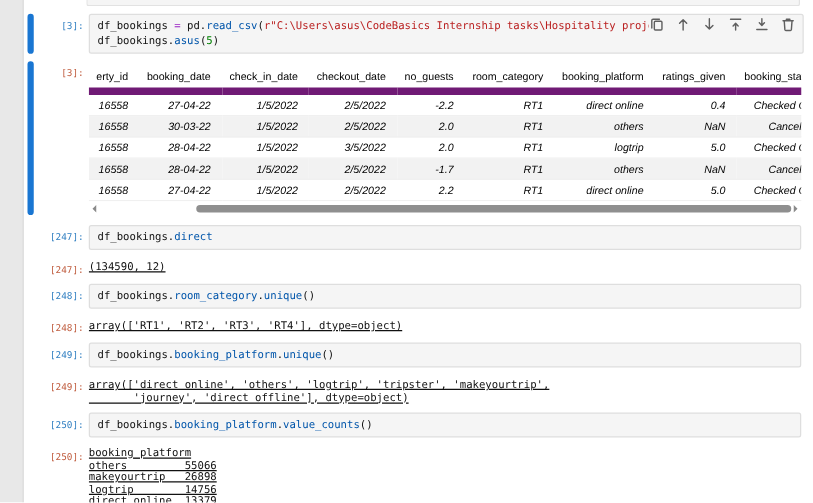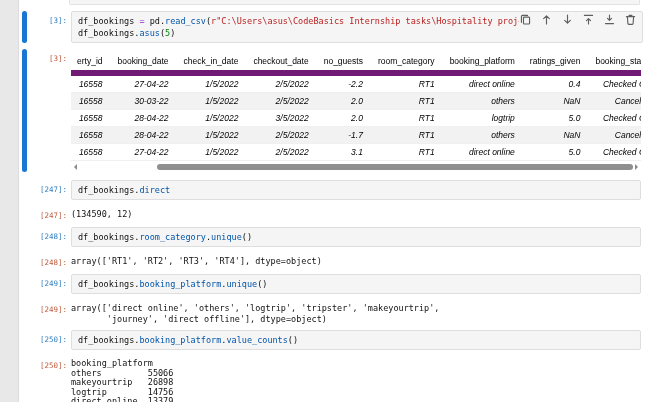--- a/index.html
+++ b/index.html
@@ -11,21 +11,21 @@
   .cell-row{display:flex;align-items:stretch;margin-bottom:6px;}
   .collapser{width:5px;flex:none;border-radius:3px;margin-left:3px;background:transparent;}
   .collapser.on{background:#1976d2;}
   .prompt{width:40px;flex:none;text-align:right;font:7.5px/10px "DejaVu Sans Mono", monospace;padding:5px 4px 0 0;white-space:nowrap;}
   .prompt.in{color:#307fc1;}
   .prompt.out{color:#bf5b3d;}
   .input-box{flex:1;background:#f5f5f5;border:1px solid #dedede;border-radius:2px;padding:3px 6px;position:relative;margin-right:9px;min-height:12px;}
   pre.code{margin:0;font:8.5px/12px "DejaVu Sans Mono", monospace;color:#111;white-space:pre;}
   .tk-plain{color:#111}.tk-prop{color:#0055aa}.tk-str{color:#ba2121}.tk-num{color:#008000}.tk-op{color:#9a22c4}
   .output-area{flex:1;margin-right:9px;overflow:hidden;padding-top:3px;}
-  pre.out-text{margin:0;font:8.5px/10.5px "DejaVu Sans Mono", monospace;color:#111;white-space:pre;}
+  pre.out-text{margin:0;font:8.5px/10.5px "DejaVu Sans Mono", monospace;color:#111;white-space:pre;text-decoration:underline;}
   pre.out-text.tight{line-height:9.5px;}
   .toolbar{position:absolute;top:1px;right:5px;display:flex;gap:8px;background:inherit;}
   .tbtn{width:13px;height:13px;cursor:pointer;display:block;}
   .tbtn svg{width:13px;height:13px;display:block;}
   .tbtn path,.tbtn rect{stroke:#5f5f5f;fill:none;stroke-width:1.4;stroke-linecap:round;stroke-linejoin:round;}
   .table-wrap{overflow:hidden;}
   table.df{border-collapse:collapse;font:8.5px "Liberation Sans", sans-serif;color:#000;white-space:nowrap;width:100%;}
   table.df th{font-weight:normal;text-align:right;padding:4px 9px 4px 6px;border-bottom:6px solid #701a75;}
   table.df td{text-align:right;padding:3px 9px 3px 6px;border-bottom:1px solid #f0f0f0;font-style:italic;}
   table.df tbody tr:nth-child(even){background:#f2f2f2;}
@@ -151,21 +151,21 @@
                 <td>RT1</td>
                 <td>others</td>
                 <td>NaN</td>
                 <td>Cancelled</td>
               </tr>
               <tr>
                 <td>16558</td>
                 <td>27-04-22</td>
                 <td>1/5/2022</td>
                 <td>2/5/2022</td>
-                <td>3.1</td>
+                <td>2.2</td>
                 <td>RT1</td>
                 <td>direct online</td>
                 <td>5.0</td>
                 <td>Checked Out</td>
               </tr>
             </tbody>
           </table>
       </div>
       <div class="hscroll">
         <span class="arr left"></span>

